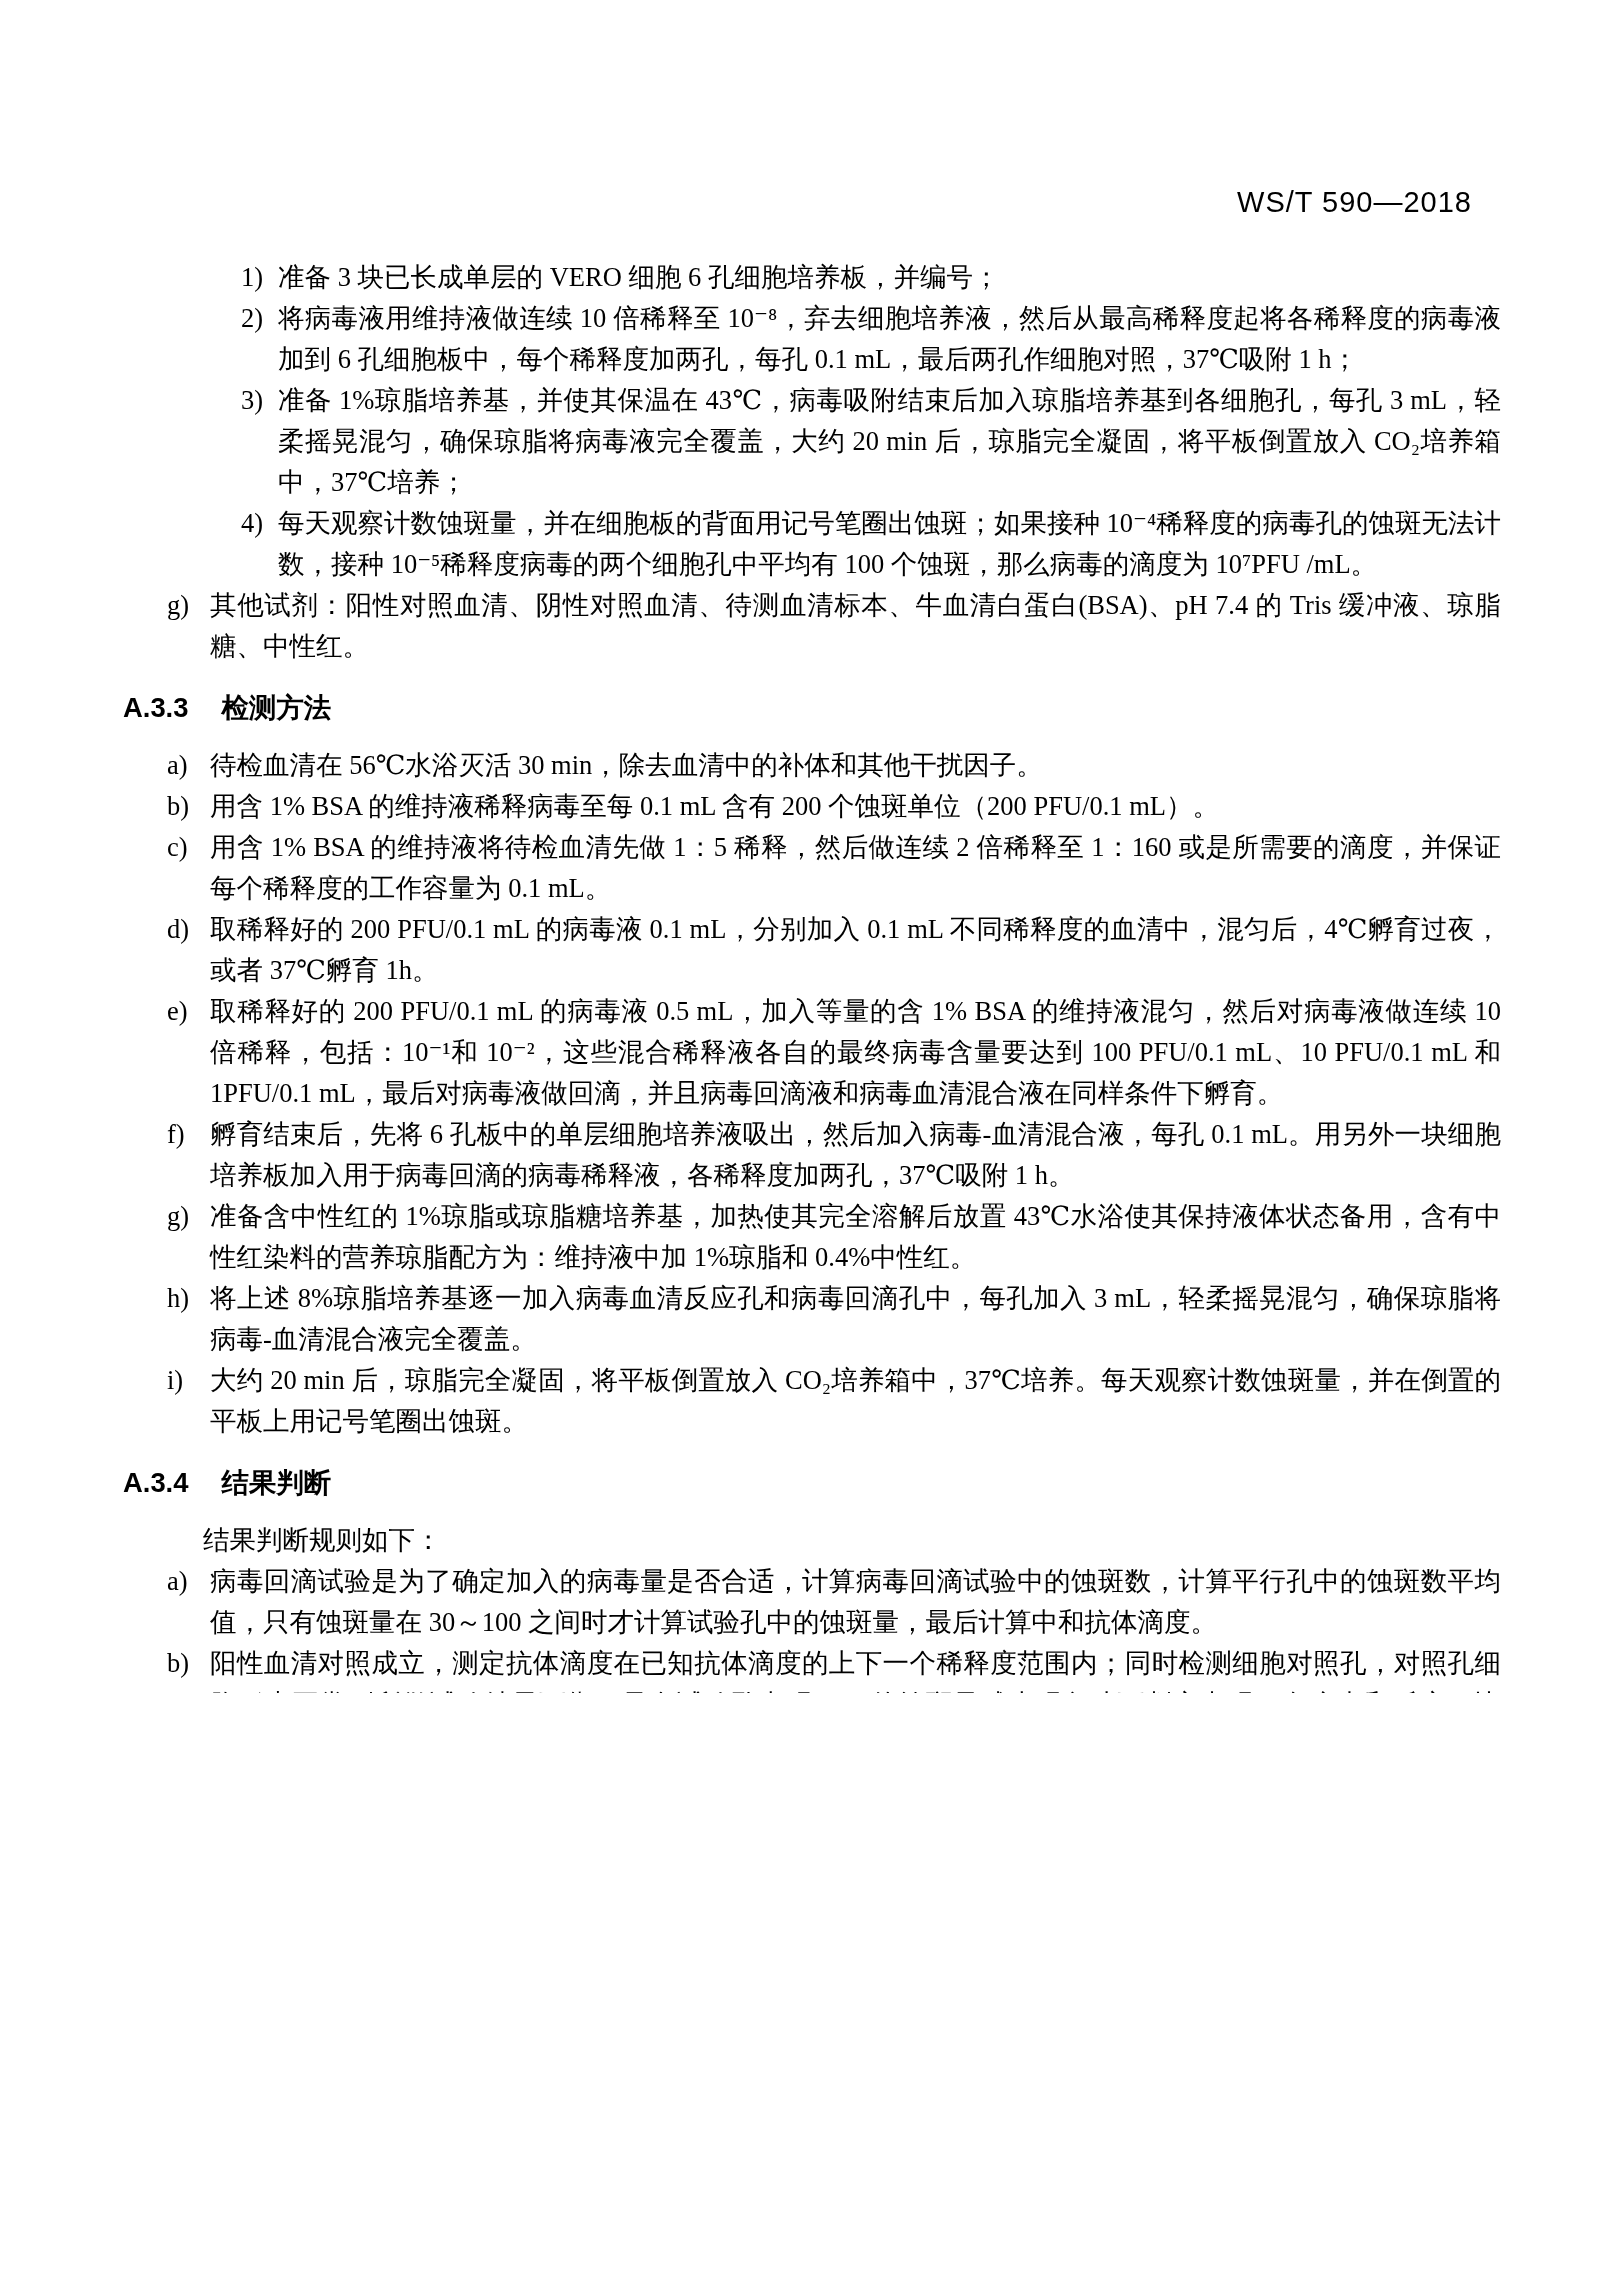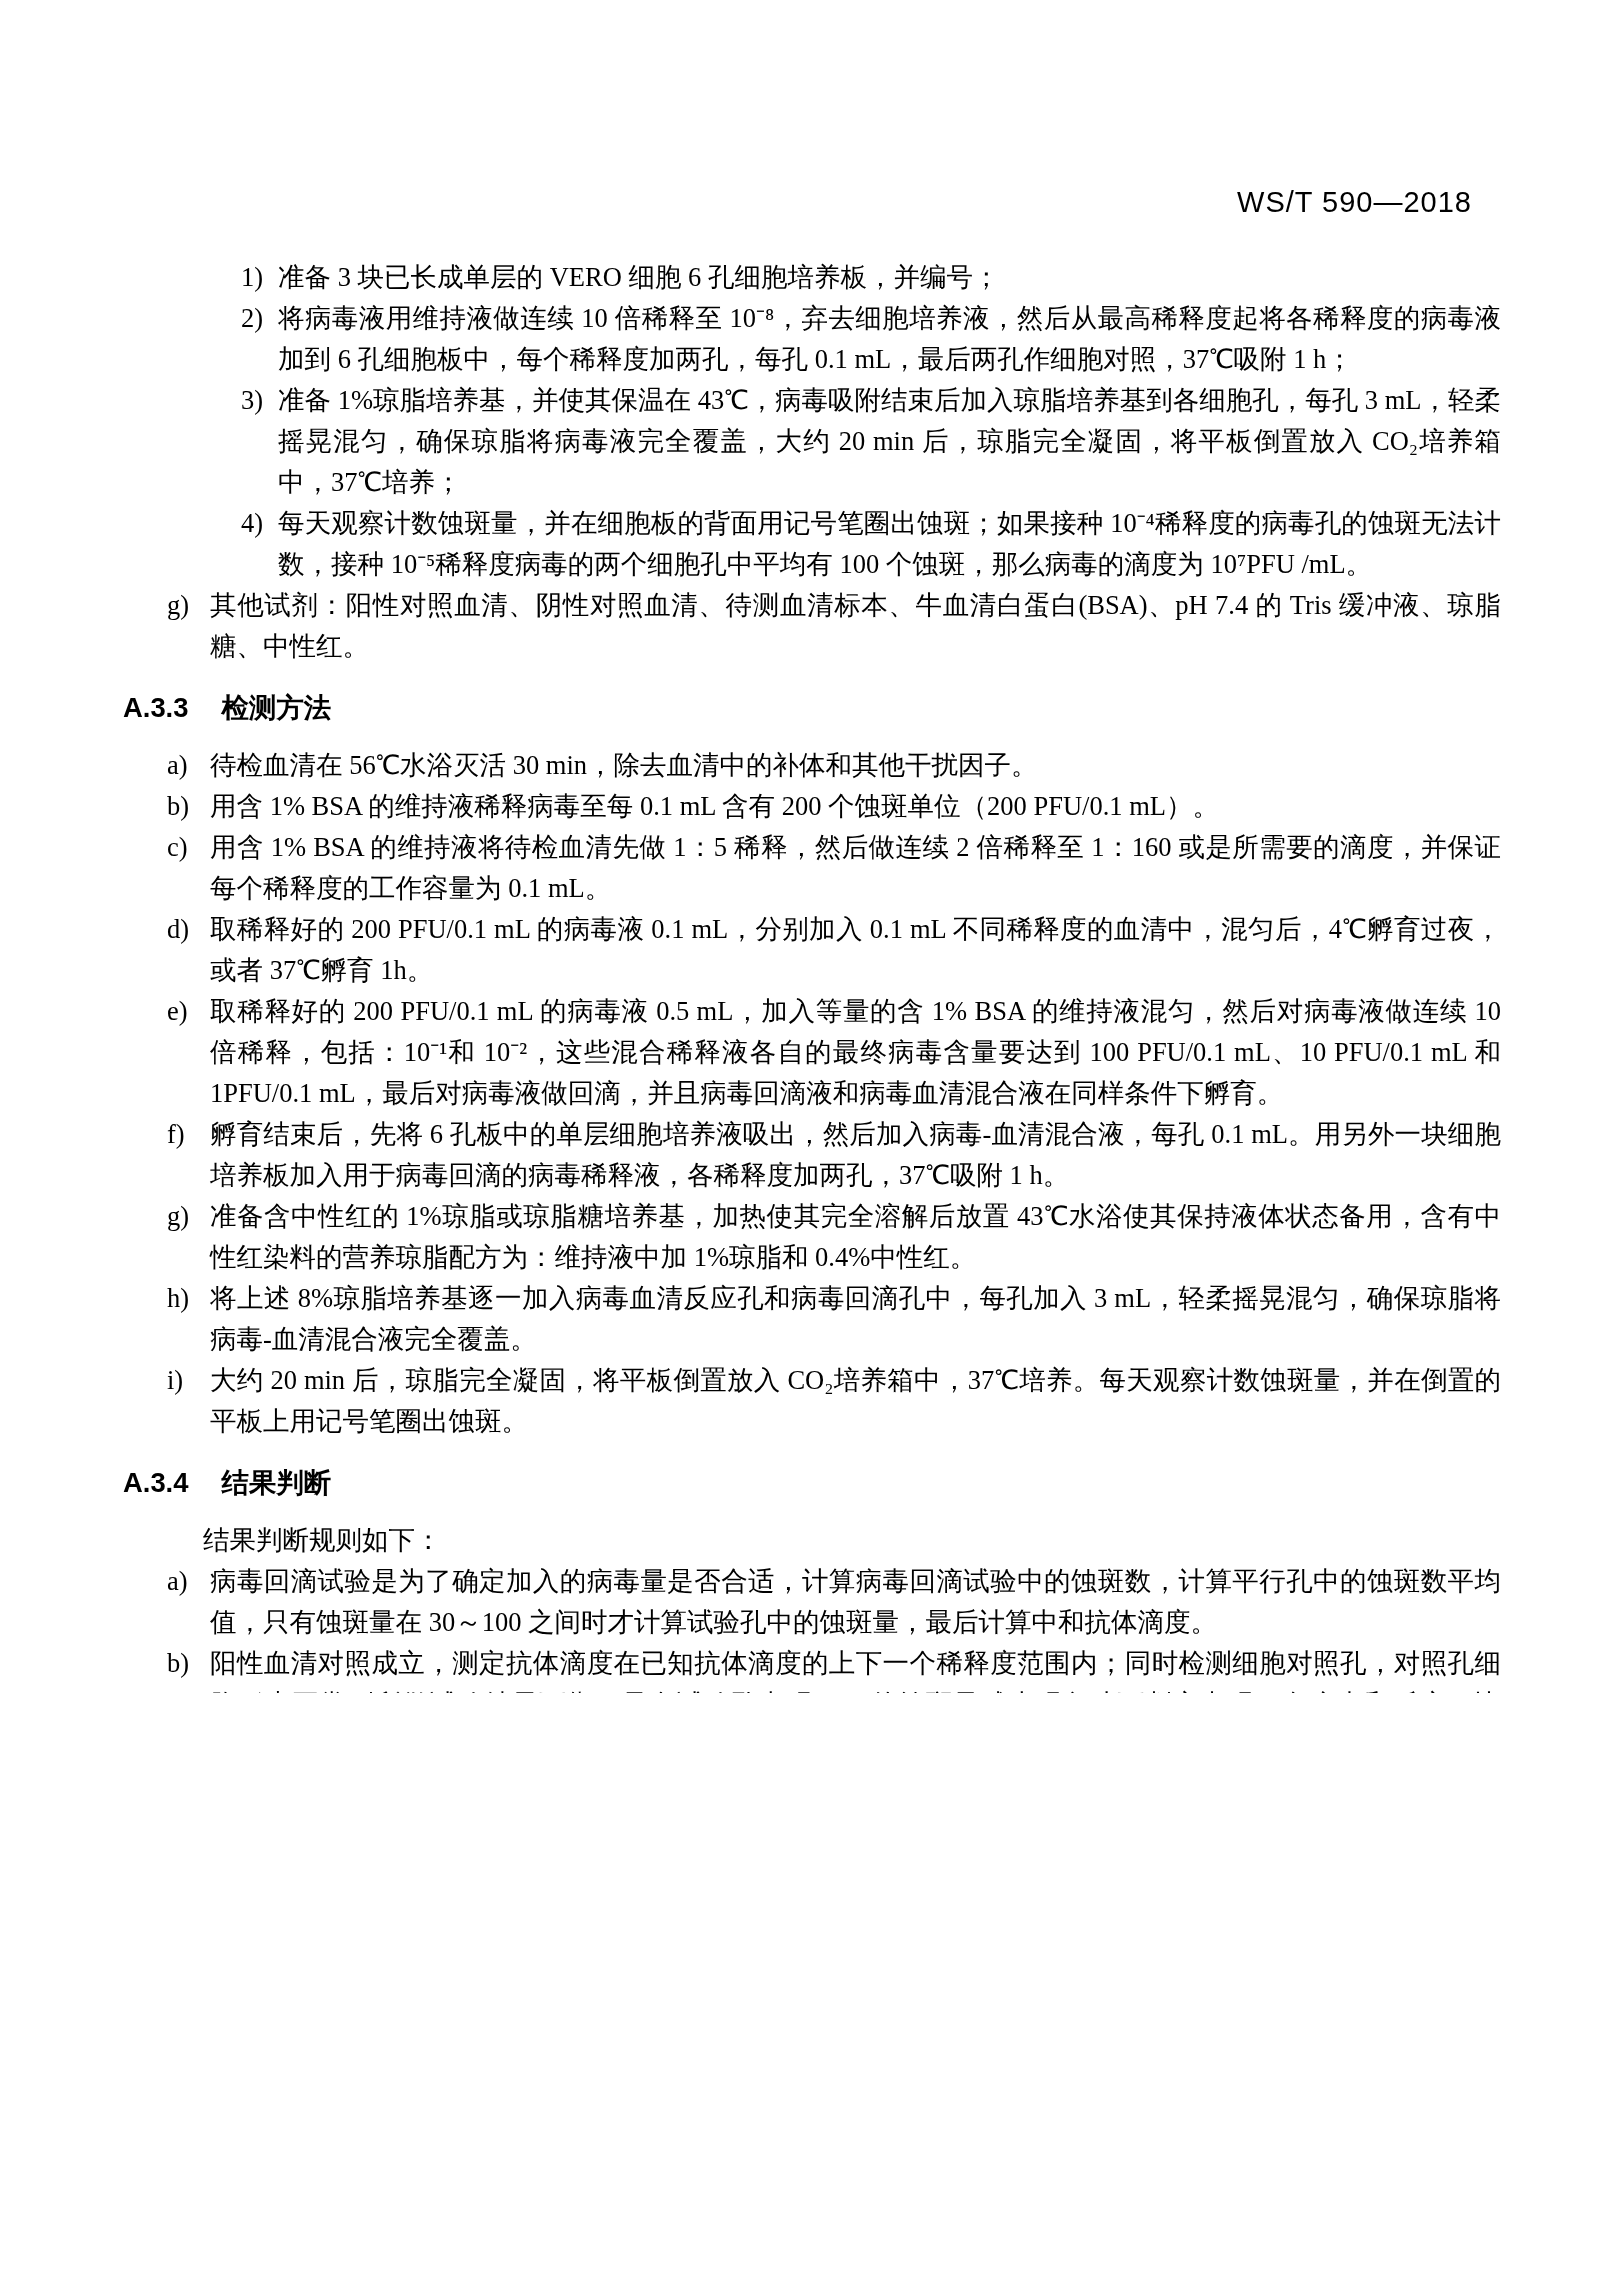--- a/index.html
+++ b/index.html
@@ -24,21 +24,21 @@
     position:absolute;
     left:123px;top:257px;
     width:1378px;
   }
   .num-list{margin:0 0 0 118px;}
   .alpha-list{margin:0;}
   .alpha-block{margin-left:44px;}
   .item{display:flex;align-items:flex-start;}
   .item .marker{flex:0 0 43px;}
   .num-list .item .marker{flex:0 0 37px;}
-  .item .body{flex:1;text-align:justify;font-family:Liberation Serif, serif;}
+  .item .body{flex:1;text-align:justify;}
   .section-heading{
     margin:19.6px 0 17.6px 0;
     font-weight:700;
     font-size:27.4px;
     font-family:"Liberation Sans","DejaVu Sans",sans-serif;
   }
   .section-heading .sec-num{margin-right:25.5px;text-align:center;}
   .intro{margin:0 0 0 80px;}
   .page-number{
     position:absolute;

